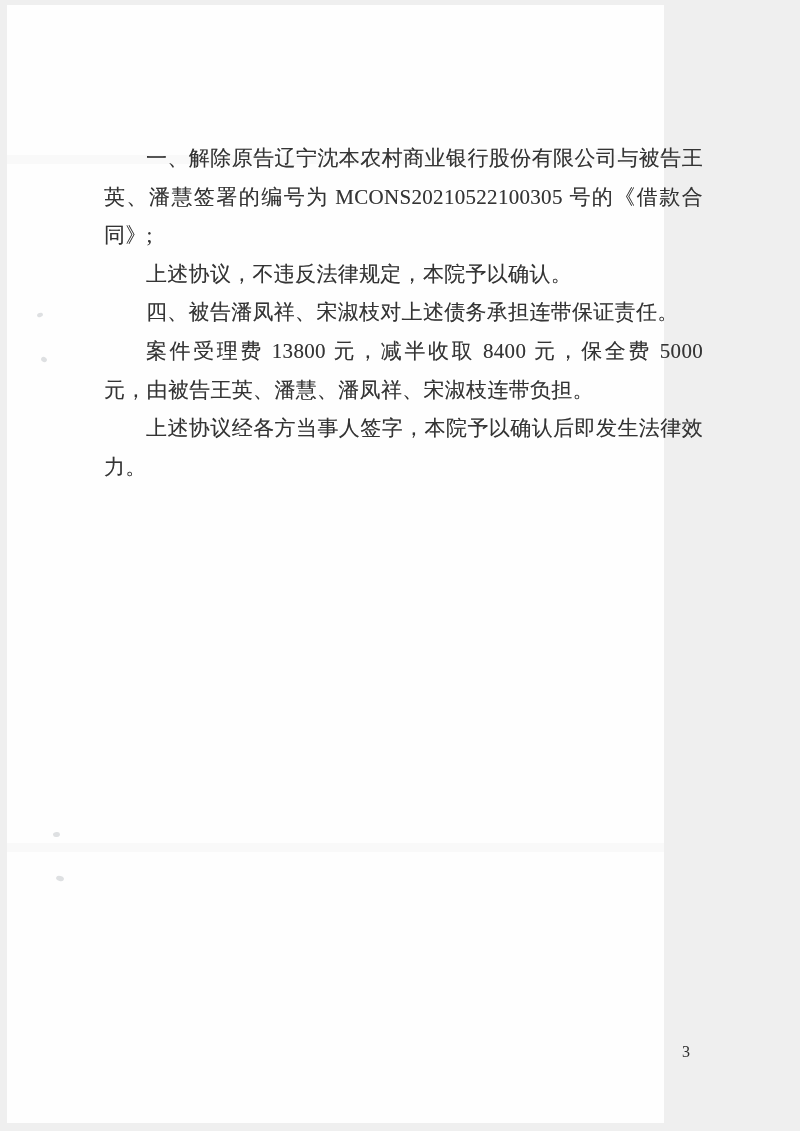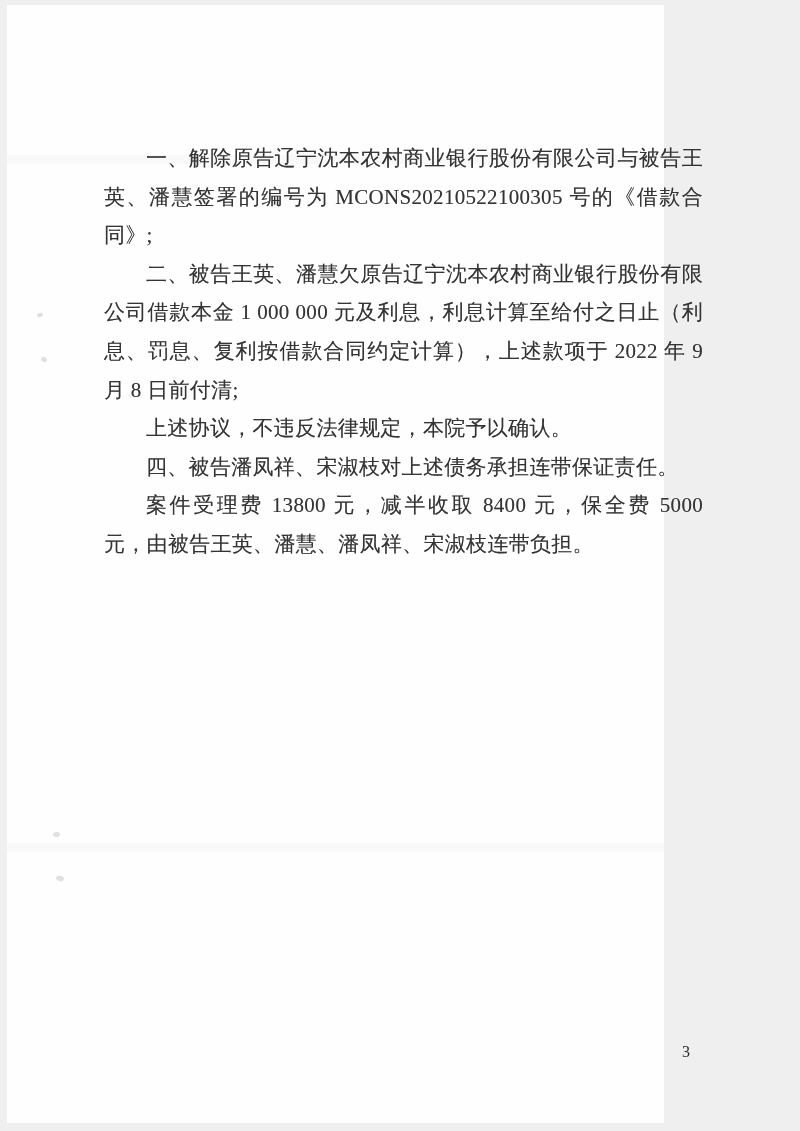--- a/index.html
+++ b/index.html
@@ -83,22 +83,22 @@
 
     <div class="scan-band band-1"></div>
     <div class="scan-band band-2"></div>
     <div class="artifact a1"></div>
     <div class="artifact a2"></div>
     <div class="artifact a3"></div>
     <div class="artifact a4"></div>
 
     <div class="content">
       <p class="para">一、解除原告辽宁沈本农村商业银行股份有限公司与被告王英、潘慧签署的编号为 MCONS20210522100305 号的《借款合同》;</p>
-      <p class="para">二、被告王英、潘慧欠原告辽宁沈本农村商业银行股份有限公司借款本金 1 000 000 元及利息，利息计算至给付之日止（利息、罚息、复利按借款合同约定计算），上述款项于 2022 年 9 月 8 日前付清;</p>
       <p class="para">上述协议，不违反法律规定，本院予以确认。</p>
       <p class="para">四、被告潘凤祥、宋淑枝对上述债务承担连带保证责任。</p>
       <p class="para">案件受理费 13800 元，减半收取 8400 元，保全费 5000 元，由被告王英、潘慧、潘凤祥、宋淑枝连带负担。</p>
+      <p class="para">上述协议经各方当事人签字，本院予以确认后即发生法律效力。</p>
     </div>
 
     <div class="page-number">3</div>
 
   </div>
 </div>
 
 </body></html>

